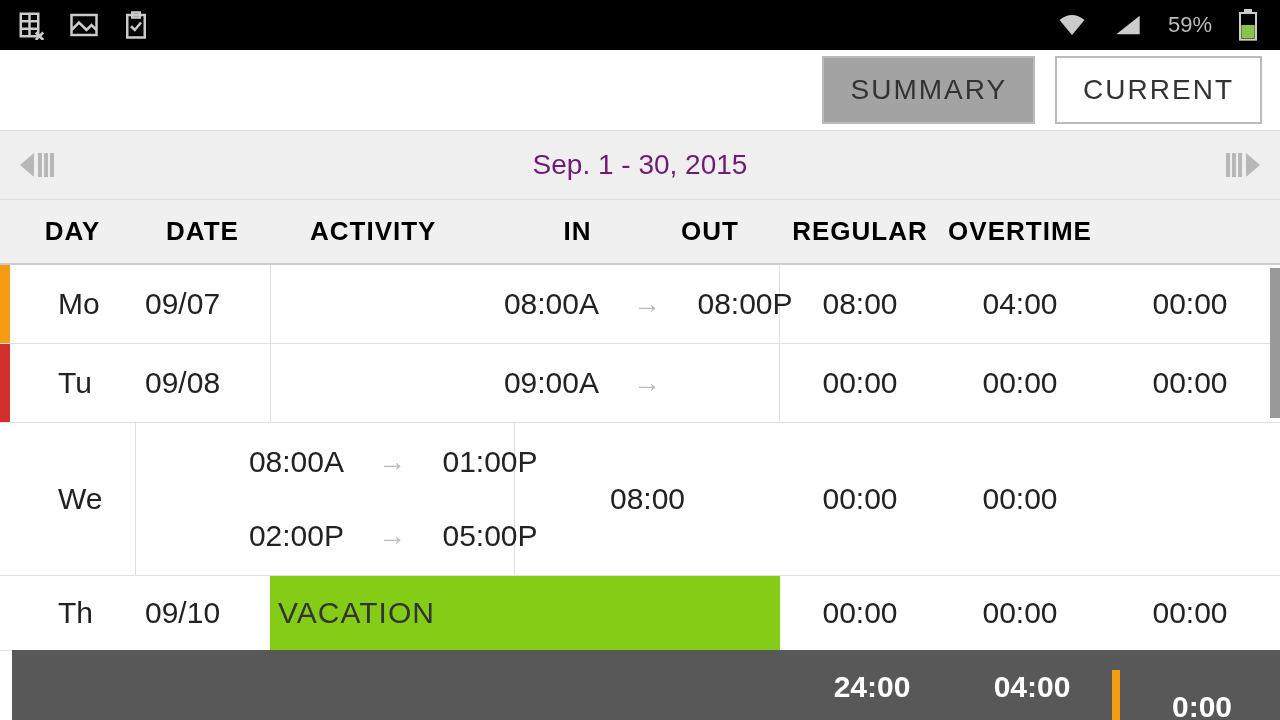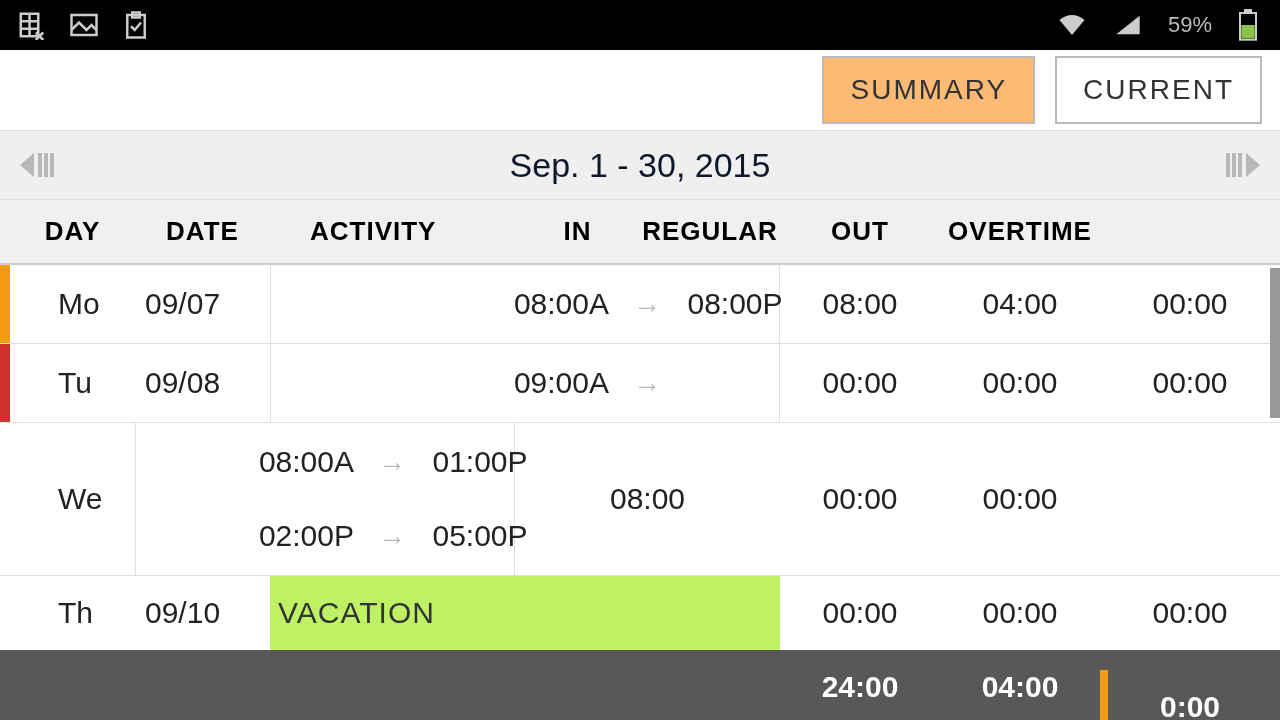--- a/index.html
+++ b/index.html
@@ -9,56 +9,56 @@
   .status-bar { background: #000; height: 50px; display: flex; align-items: center; justify-content: space-between; padding: 0 16px; color: #ccc; }
   .status-left { display: flex; gap: 20px; align-items: center; }
   .status-right { display: flex; gap: 24px; align-items: center; font-size: 30px; }
   .status-icon { width: 32px; height: 32px; display: inline-flex; align-items: center; justify-content: center; }
   .battery-pct { font-size: 22px; color: #bbb; margin-right: -4px; }
   .clock { font-size: 36px; color: #eee; letter-spacing: 1px; }
   
   
   .top-bar { height: 80px; display: flex; justify-content: flex-end; align-items: center; gap: 20px; padding: 0 18px; background: #fff; }
   .btn { border: 2px solid #bbb; background: #fff; padding: 16px 26px; font-size: 28px; letter-spacing: 2px; color: #333; }
-  .btn.active { background: #fdba74; }
+  .btn.active { background: #a3a3a3; }
   
   
   .date-nav { height: 70px; background: #efefef; border-top: 1px solid #ddd; border-bottom: 1px solid #ddd; display: flex; align-items: center; justify-content: space-between; padding: 0 20px; }
   .chev { display:flex; align-items:center; gap:2px; }
   .chev-bar { width:4px; height:24px; background:#b8b8b8; }
   .chev-tri { width:0; height:0; border-top:12px solid transparent; border-bottom:12px solid transparent; }
   .chev-left .chev-tri { border-right:14px solid #b8b8b8; margin-right:2px; }
   .chev-right .chev-tri { border-left:14px solid #b8b8b8; margin-left:2px; }
-  .date-range { font-size: 34px; color: #0f172a; }
+  .date-range { font-size: 28px; color: #701a75; }
   
   
   .thead { height: 65px; background: #f0f0f0; border-bottom: 2px solid #ccc; display: grid; grid-template-columns: 10px 125px 135px 245px 125px 140px 160px 160px 180px; align-items: center; font-size: 26px; font-weight: 700; letter-spacing: 1px; color: #000000; }
   .thead > div { text-align: center; }
   .thead .act { text-align: left; padding-left: 40px; }
   
   
   .tbody { }
   .row { display: grid; grid-template-columns: 10px 125px 135px 245px 265px 160px 160px 180px; border-bottom: 1px solid #e0e0e0; font-size: 30px; color: #222; position: relative; }
   .row .stripe { width: 10px; }
   .stripe.orange { background: #f39c12; }
   .stripe.red { background: #d32f2f; }
   .row .day, .row .date { display:flex; align-items:center; padding-left: 48px; }
   .row .date { padding-left: 10px; }
   .row .activity { border-left: 1px solid #e0e0e0; padding: 20px 8px; display:flex; align-items:center; color:#555; }
   .row .inout { border-right: 1px solid #e0e0e0; display:flex; flex-direction:column; justify-content:center; gap:40px; padding: 22px 0; }
-  .inout-line { display:flex; align-items:center; justify-content:center; gap:24px; }
+  .inout-line { display:flex; align-items:center; justify-content:center; gap:34px; }
   .arrow { color:#bbb; font-size:28px; }
   .num { display:flex; align-items:center; justify-content:center; }
-  .row.vac .activity, .row.vac .inout { background: #bef264; border-left:none; border-right:none;}
+  .row.vac .activity, .row.vac .inout { background: #84cc16; border-left:none; border-right:none;}
   .row.vac .activity { font-size: 30px; color:#333; letter-spacing:1px; }
   .row .inout .t-in { min-width:100px; text-align:right; }
   .row .inout .t-out { min-width:100px; text-align:center; }
   
   
-  .footer { position:absolute; bottom:0; left:0; right:0; height: 70px; background: #585858; display:grid; grid-template-columns: 10px 125px 135px 245px 265px 160px 160px 180px; align-items:center; color:#fff; font-size:30px; font-weight:600; }
+  .footer { position:absolute; bottom:0; left:12px; right:0; height: 70px; background: #585858; display:grid; grid-template-columns: 10px 125px 135px 245px 265px 160px 160px 180px; align-items:center; color:#fff; font-size:30px; font-weight:600; }
   .footer > div { text-align:center; }
   .footer .def-cell { position:relative; height:100%; display:flex; align-items:center; justify-content:center;margin-top:40px; }
   .footer .def-cell::before { content:""; position:absolute; left:0; top:0; width:8px; height:100%; background:#f39c12; }
   
   
   .scroll-hint { position:absolute; right:0; top:268px; width:10px; height:150px; background:#999; }
 </style>
 </head>
 <body>
 
@@ -130,22 +130,22 @@
       <div class="chev-tri"></div>
   </div>
 </div>
 
 <div class="thead">
   <div></div>
   <div>DAY</div>
   <div>DATE</div>
   <div class="act">ACTIVITY</div>
   <div>IN</div>
+  <div>OUT</div>
   <div>REGULAR</div>
-  <div>OUT</div>
   <div>OVERTIME</div>
 </div>
 
 <div class="tbody" id="tbody">
     <div class="row">
       <div class="stripe orange"></div>
       <div class="day">Mo</div>
       <div class="date">09/07</div>
       <div class="activity"></div>
       <div class="inout">

